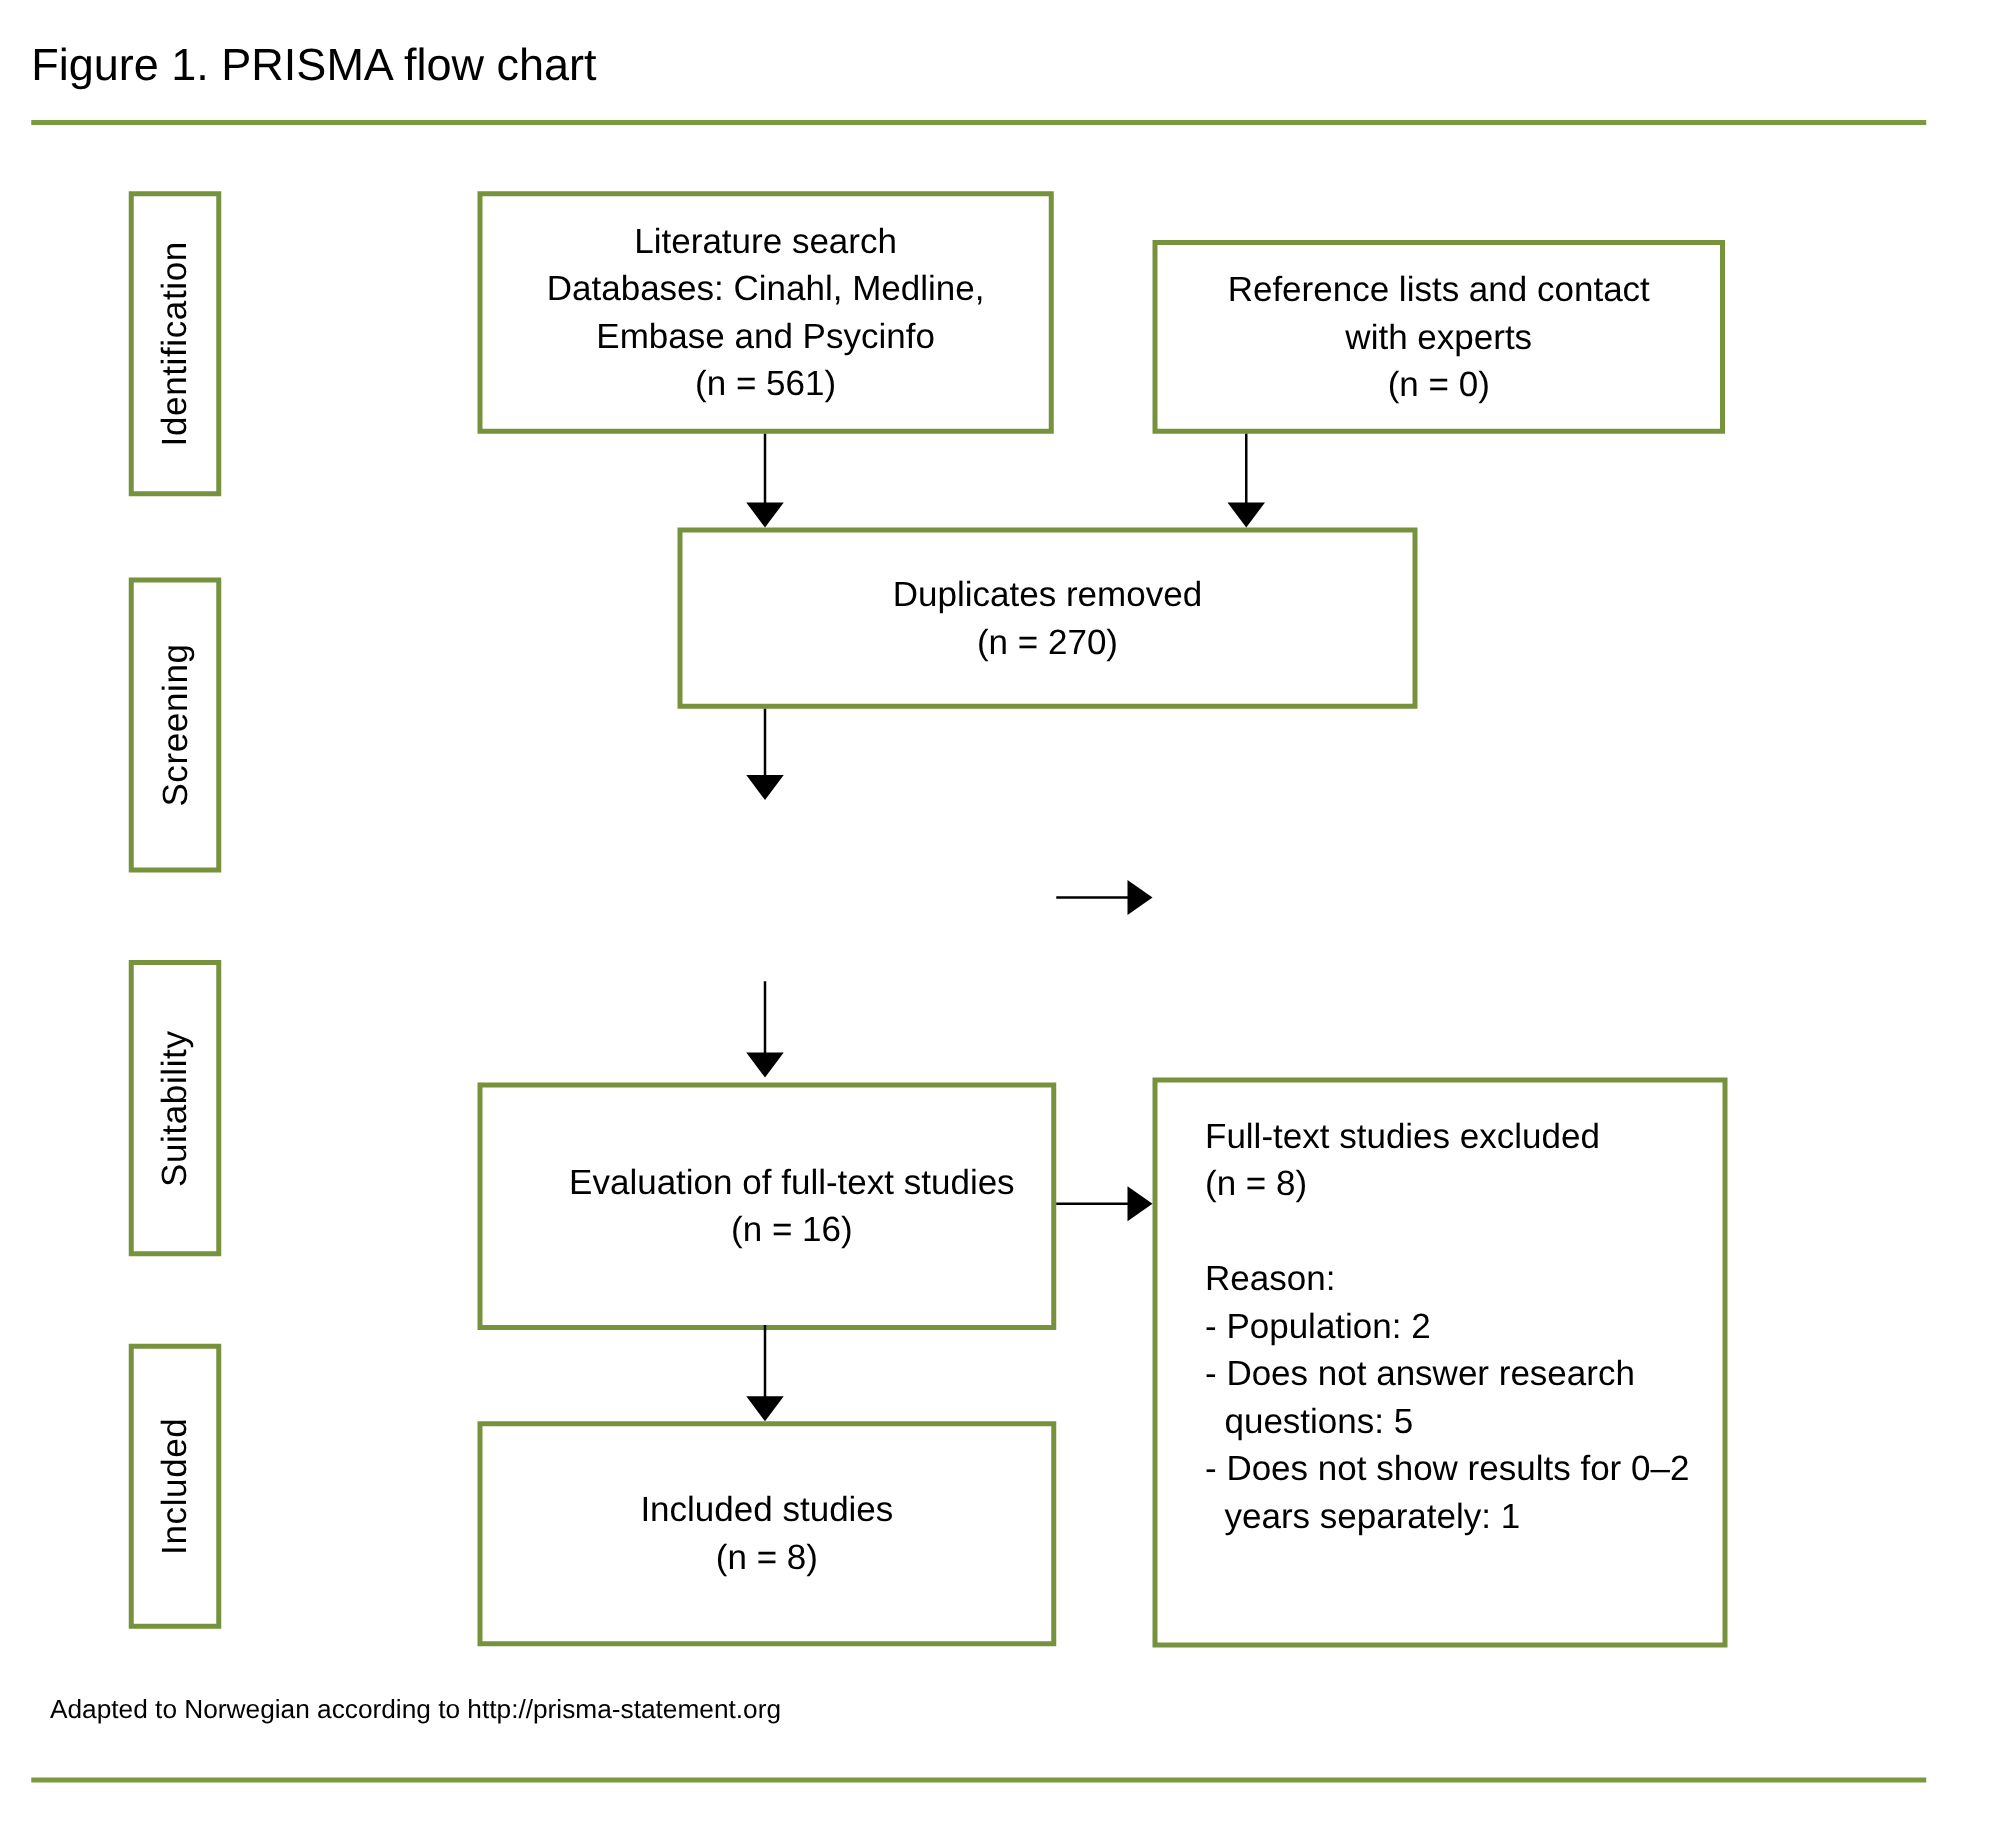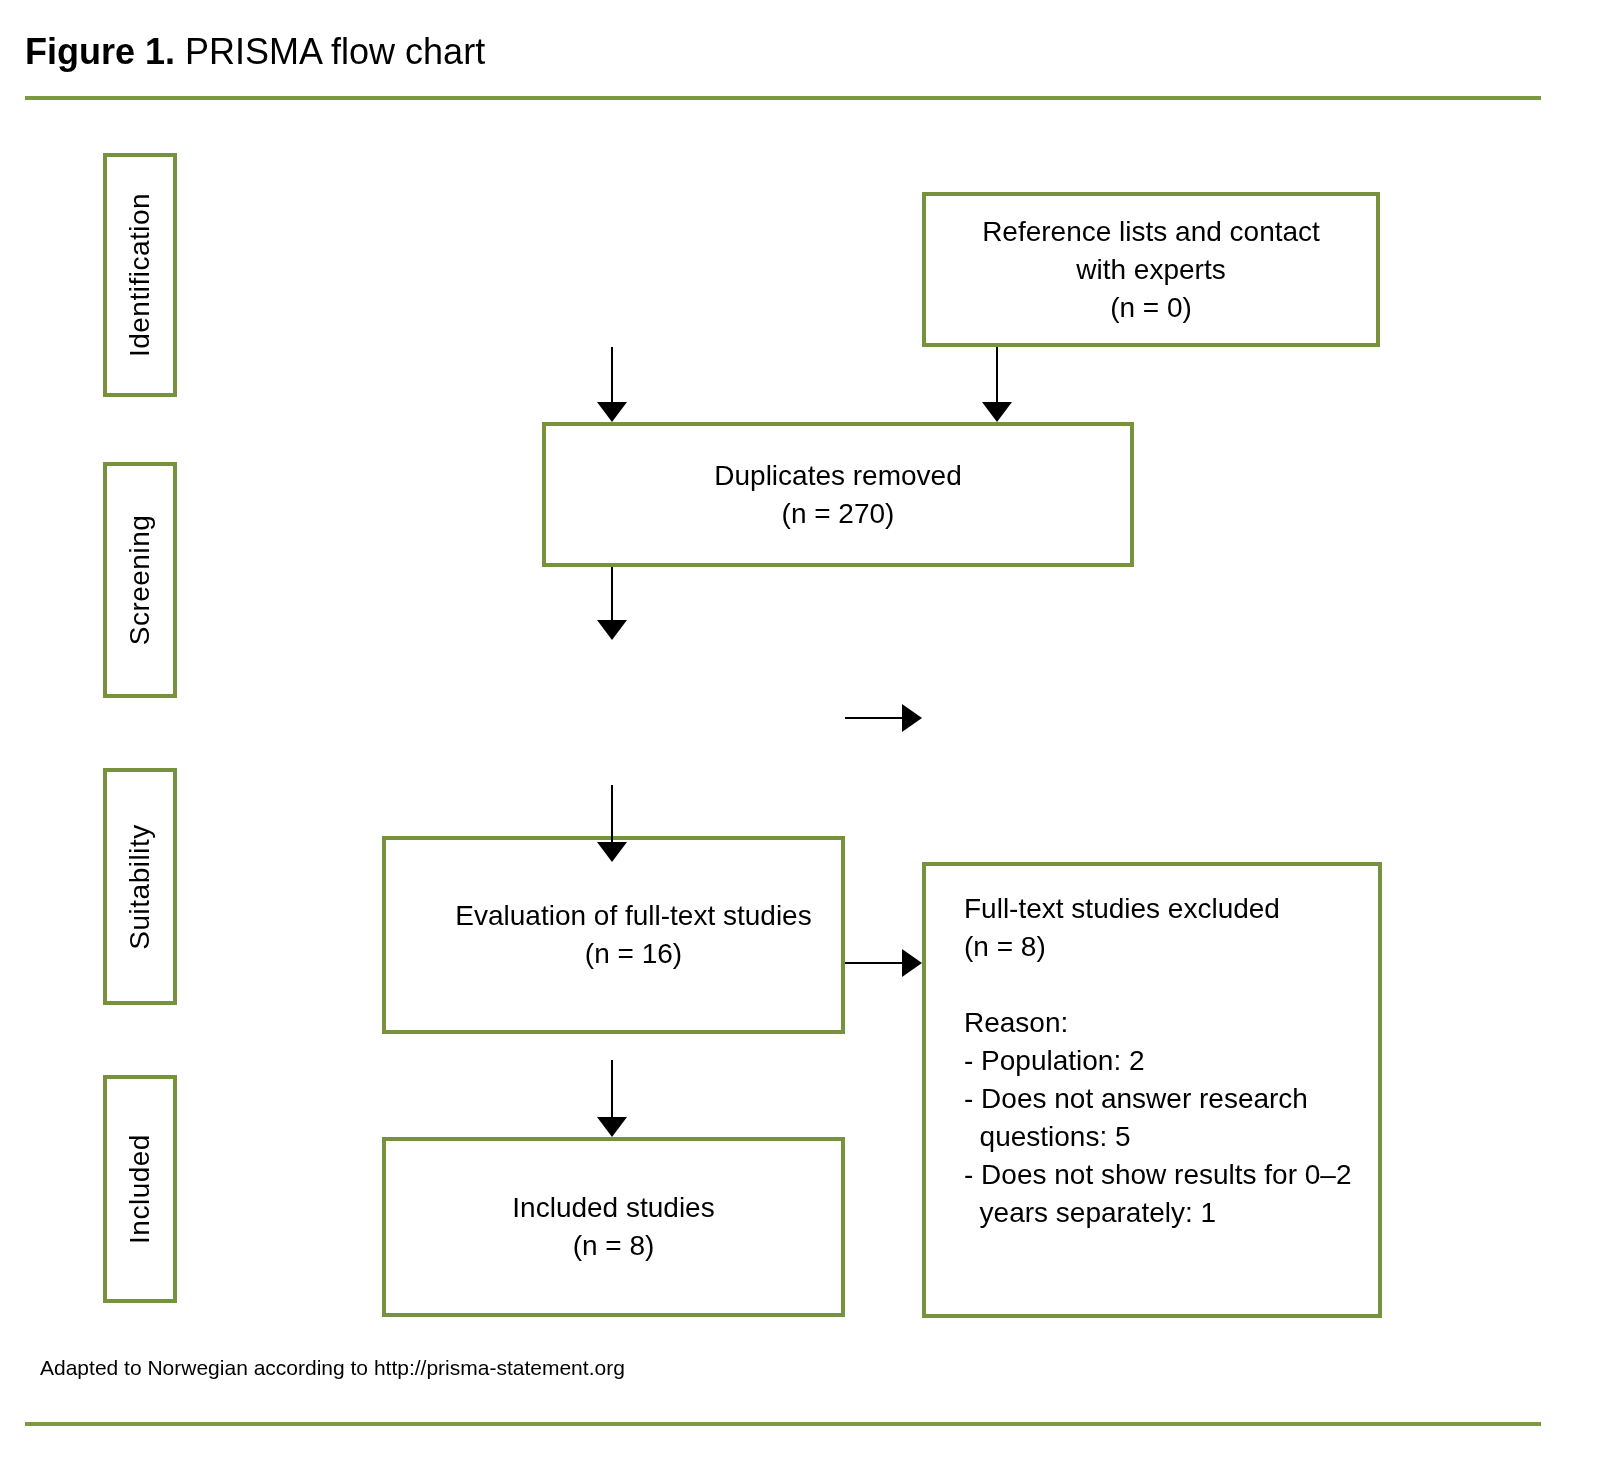--- a/index.html
+++ b/index.html
@@ -17,21 +17,21 @@
     overflow: hidden;
   }
   .title {
     position: absolute;
     left: 25px;
     top: 30px;
     font-size: 36px;
     line-height: 44px;
     white-space: nowrap;
   }
-  .title .bold { font-weight: bold; margin-top: 32px; }
+  .title .bold { font-weight: normal; margin-top: 32px; }
   .rule {
     position: absolute;
     left: 25px;
     width: 1516px;
     height: 4px;
     background: #7b9a40;
   }
   .stage-box {
     position: absolute;
     left: 103px;
@@ -116,31 +116,35 @@
   <div class="stage-box" style="top:462px; height:236px;">
     <span class="stage-label">Screening</span>
   </div>
   <div class="stage-box" style="top:768px; height:237px;">
     <span class="stage-label">Suitability</span>
   </div>
   <div class="stage-box" style="top:1075px; height:228px;">
     <span class="stage-label">Included</span>
   </div>
 
+  <div class="flow-box" style="left:382px; top:153px; width:461px; height:194px;">Literature search
+Databases: Cinahl, Medline,
+Embase and Psycinfo
+(n = 561)</div>
 
   <div class="flow-box" style="left:922px; top:192px; width:458px; height:155px;">Reference lists and contact
 with experts
 (n = 0)</div>
 
   <div class="flow-box" style="left:542px; top:422px; width:592px; height:145px;">Duplicates removed
 (n = 270)</div>
 
 
 
-  <div class="flow-box" style="left:382px; top:836px; width:463px; height:198px;padding-left:40px;">Evaluation of full-text studies
+  <div class="flow-box" style="left:382px; top:866px; width:463px; height:198px;padding-left:40px;">Evaluation of full-text studies
 (n = 16)</div>
 
   <div class="flow-box left-align" style="left:922px; top:862px; width:460px; height:456px;padding-left:38px;">Full-text studies excluded
 (n = 8)
 
 Reason:
 - Population: 2
 - Does not answer research
   questions: 5
 - Does not show results for 0–2

